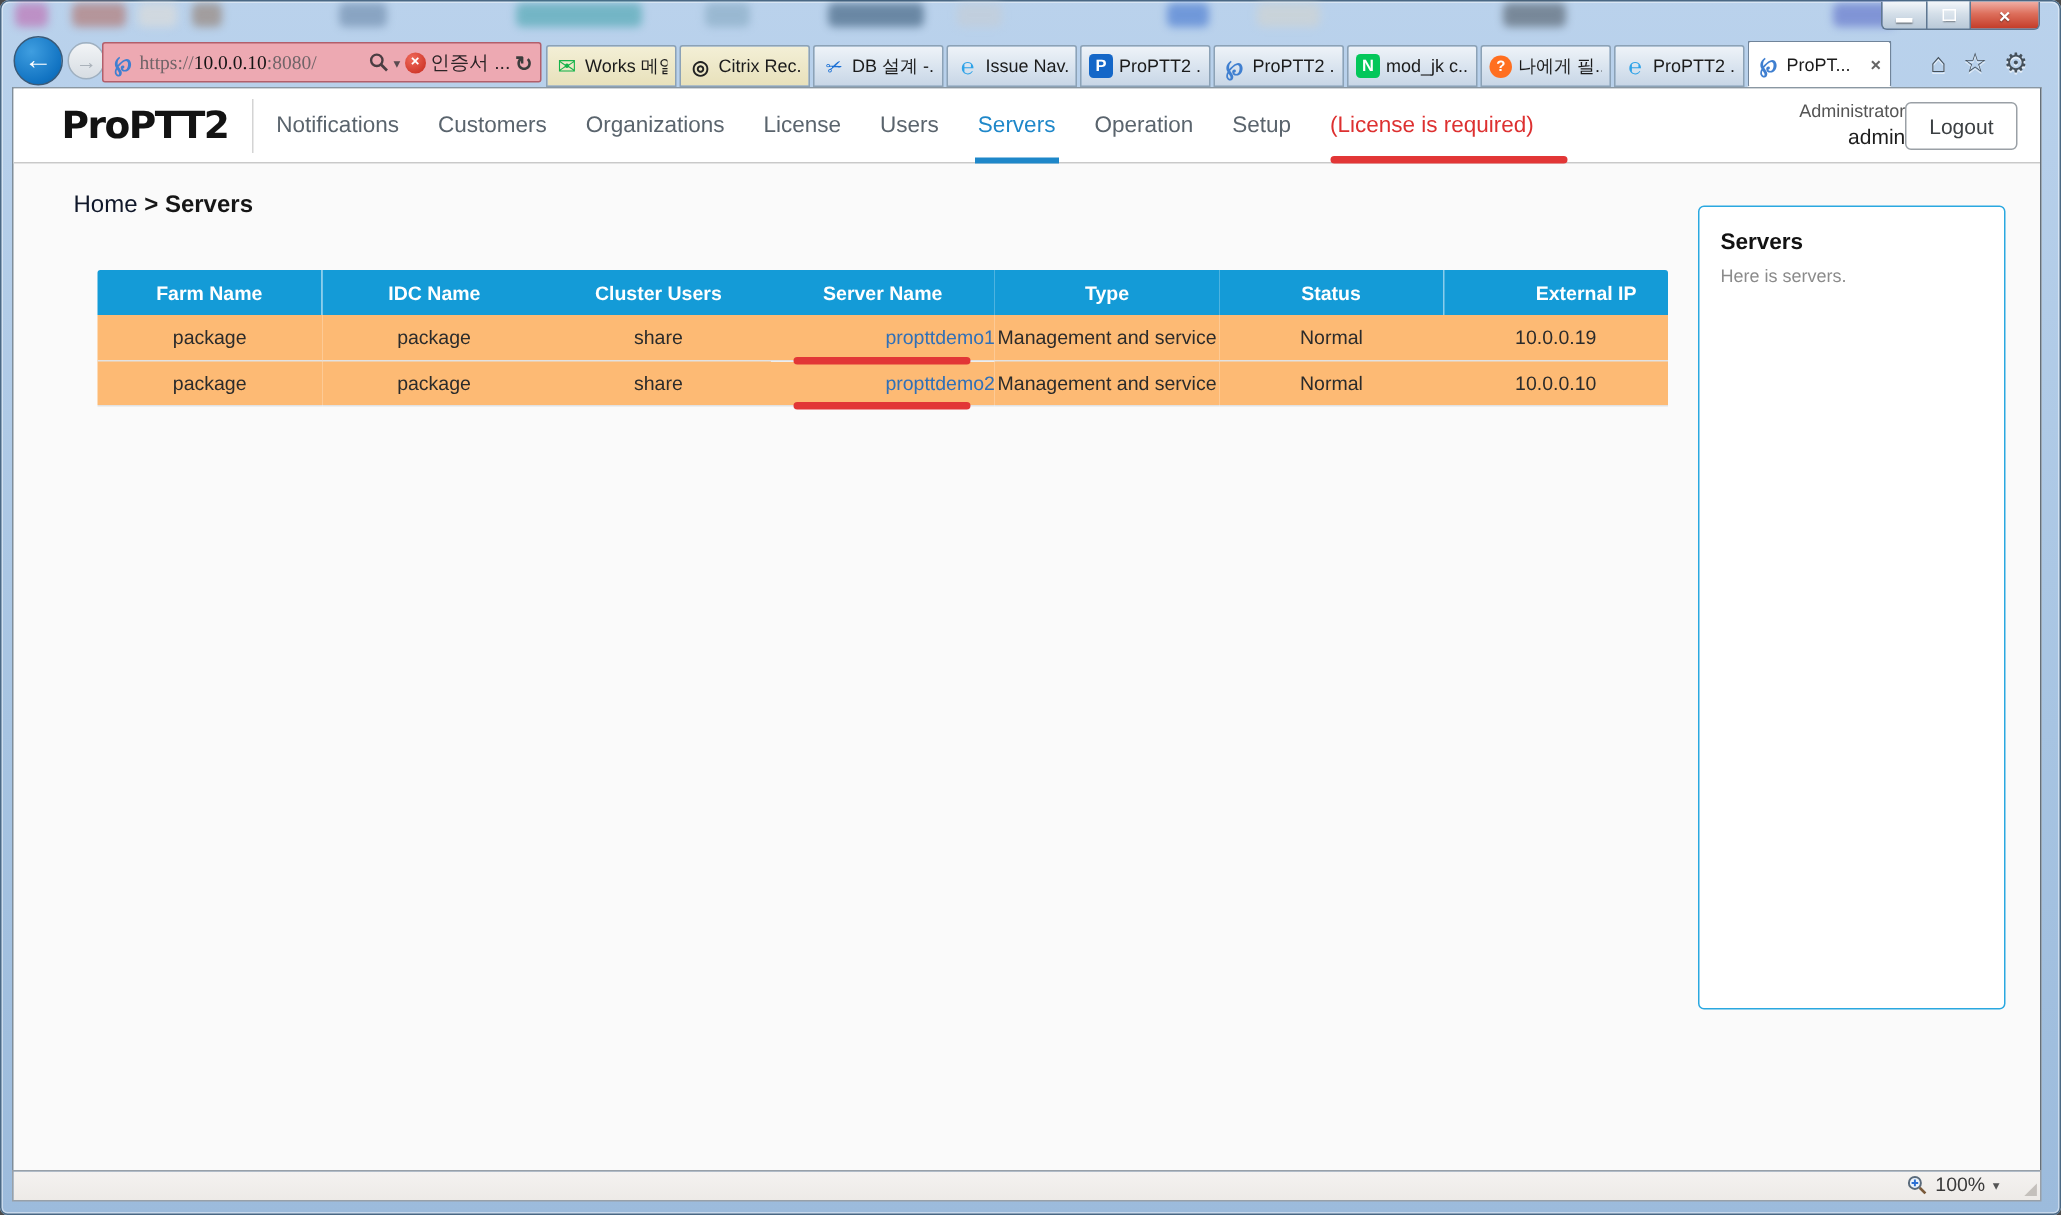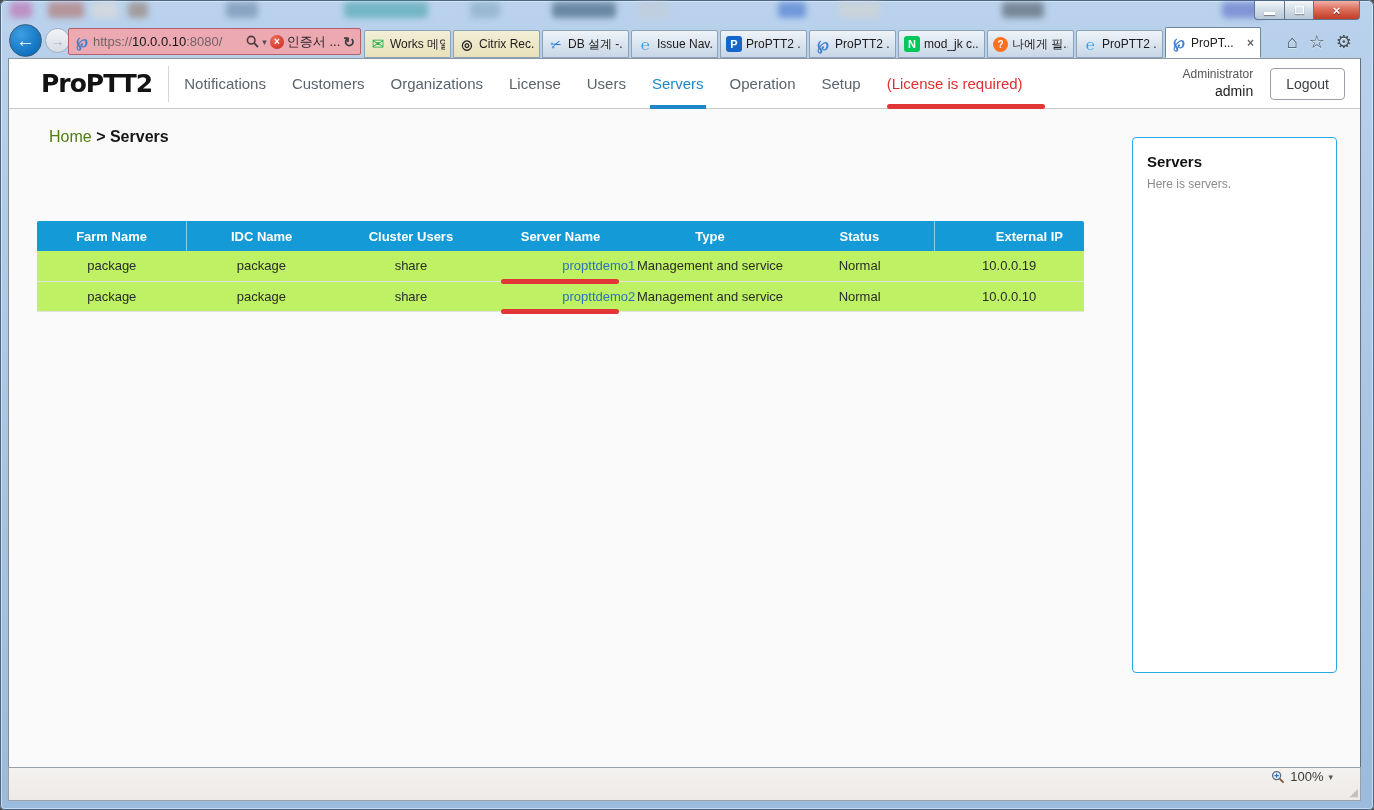--- a/index.html
+++ b/index.html
@@ -27,21 +27,21 @@
   
   .nav-circle { position:absolute; border-radius:50%; display:flex; align-items:center; justify-content:center; z-index:10; }
   .btn-back { left:9px; top:24px; width:33px; height:33px; background:radial-gradient(circle at 35% 30%, #3f9ee0, #1173c2 70%, #0d5d9f);
     border:1px solid #3a5a78; color:#fff; font-size:19px; font-weight:bold; }
   .btn-forward { left:45px; top:28px; width:25px; height:25px; background:linear-gradient(#f2f4f6,#d7dde3);
     border:1px solid #9fb0c0; color:#aab2ba; font-size:14px; font-weight:bold; }
 
   .addressbar { position:absolute; left:68px; top:28px; width:293px; height:27px; z-index:10;
     background:#eda9b2; border:1px solid #b25f6b; border-radius:2px;
     display:flex; align-items:center; padding:0 5px; gap:3px; font-size:13px; }
-  .url { white-space:nowrap; overflow:hidden; flex:1; }
+  .url { white-space:nowrap; overflow:hidden; flex:1;font-family:Liberation Serif, serif; }
   .url .proto, .url .rest { color:#716468; }
   .url .host { color:#141414; }
   .ab-icon { flex:none; display:flex; align-items:center; justify-content:center; }
   .cert-badge { width:14px; height:14px; border-radius:50%; background:radial-gradient(circle at 35% 30%, #f06a5a, #c5281c);
     color:#fff; font-size:10px; font-weight:bold; line-height:14px; text-align:center; }
   .cert-text { color:#2b2326; font-size:13px; white-space:nowrap; }
   .refresh { color:#3c3c3c; font-size:14px; font-weight:bold; }
   .caret { color:#5a4b50; font-size:9px; }
 
   
@@ -74,47 +74,47 @@
   .appnav { position:relative; height:50px; background:#fff; border-bottom:1px solid #c9c9c9; display:flex; align-items:center; }
   .logo { margin-left:32px; font-family:"DejaVu Sans", sans-serif; font-weight:bold; font-size:25px; color:#131313; letter-spacing:-1px; }
   .nav-divider { width:1px; height:36px; background:#d4d4d4; margin:0 15px 0 16px; }
   .nav-items { display:flex; gap:26px; font-size:15px; color:#5a646d; align-items:center; }
   .nav-item { position:relative; cursor:pointer; }
   .nav-item.active { color:#1e87c9; }
   .nav-item.active::after { content:""; position:absolute; left:-2px; right:-2px; bottom:-17px; height:4px; background:#1e87c9; }
   .license { position:relative; color:#dd3030; font-size:15px; margin-left:26px; }
   .marker { position:absolute; height:5px; background:#e23636; border-radius:3px; }
   .license .marker { left:0; right:-22px; bottom:-17px; }
-  .nav-right { margin-left:auto; display:flex; align-items:center; gap:17px; margin-right:15px; }
+  .nav-right { margin-left:auto; display:flex; align-items:center; margin-right:15px; }
   .user-block { text-align:right; line-height:1.3; }
   .user-role { font-size:12px; color:#555; }
   .user-name { font-size:14px; color:#1d1d1d; }
   .logout-btn { border:1px solid #9aa0a6; background:#fff; border-radius:4px; padding:7px 15px; font-size:14px; color:#3c4043; cursor:pointer; }
 
   .breadcrumb { position:absolute; left:40px; top:69px; font-size:16px; }
-  .bc-home { color:#4d7c0f; cursor:pointer; }
+  .bc-home { color:#0f172a; cursor:pointer; }
   .bc-rest { color:#161616; font-weight:bold; }
 
-  table.server-table { position:absolute; left:28px; top:121px; width:1047px; border-collapse:collapse; table-layout:fixed;margin-top:41px; }
+  table.server-table { position:absolute; left:56px; top:121px; width:1047px; border-collapse:collapse; table-layout:fixed; }
   .server-table th { height:30px; background:#149bd7; color:#fff; font-size:13px; font-weight:bold; }
   .server-table th:first-child { border-right:1px solid rgba(255,255,255,.5); border-top-left-radius:2px; }
   .server-table th:last-child { border-left:1px solid rgba(255,255,255,.5); border-top-right-radius:2px;padding-left:40px; }
-  .server-table td { height:30px; background:#bef264; text-align:center; font-size:13px; color:#2b2b2b; border-bottom:1px solid #e2e2e2; }
+  .server-table td { height:30px; background:#fdba74; text-align:center; font-size:13px; color:#2b2b2b; border-bottom:1px solid #e2e2e2; }
   .server-link { color:#3070b8; cursor:pointer; }
   td.server-cell { position:relative;text-align:right; }
   td.server-cell .marker { left:50%; transform:translateX(-50%); width:118px; bottom:-3px; z-index:2; }
 
   .sidebar { position:absolute; left:1123px; top:78px; width:205px; height:536px; background:#fff;
     border:1px solid #2aa8e0; border-radius:4px; display:flex; flex-direction:column; }
   .sidebar-title { margin:15px 14px 7px; font-size:15px; font-weight:bold; color:#121212; }
   .sidebar-desc { margin:0 14px; font-size:12px; color:#8b8b8b; }
   .sidebar-footer { margin:auto 10px 0; border-top:1px solid #d8d8d8; padding:7px 0 10px; text-align:center; font-size:11px; color:#9b9b9b; }
 
   
-  .statusbar { position:absolute; left:8px; right:13px; bottom:9px; height:34px;
+  .statusbar { position:absolute; left:8px; right:13px; bottom:9px; height:21px;
     background:linear-gradient(#f4f2f0,#edeae7); border:1px solid #98a0a8; z-index:9; }
   .zoom-ctl { position:absolute; right:27px; top:1px; display:flex; align-items:center; gap:5px; font-size:13px; color:#3a3a3a; cursor:pointer; }
   .zoom-caret { font-size:9px; color:#555; }
   .grip { position:absolute; right:2px; bottom:1px; font-size:11px; color:#c4c0bc; cursor:nwse-resize; }
   svg.mag { display:block; }
 </style>
 </head>
 <body>
 
 <div class="window">

